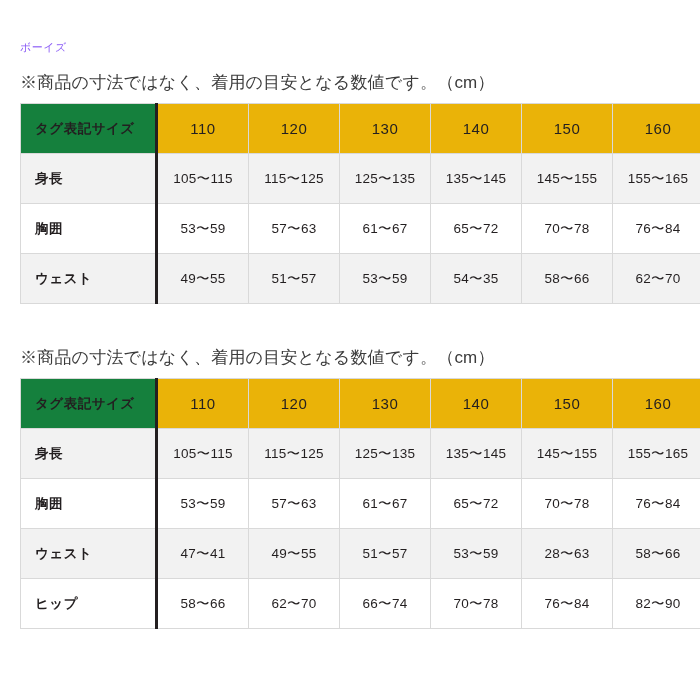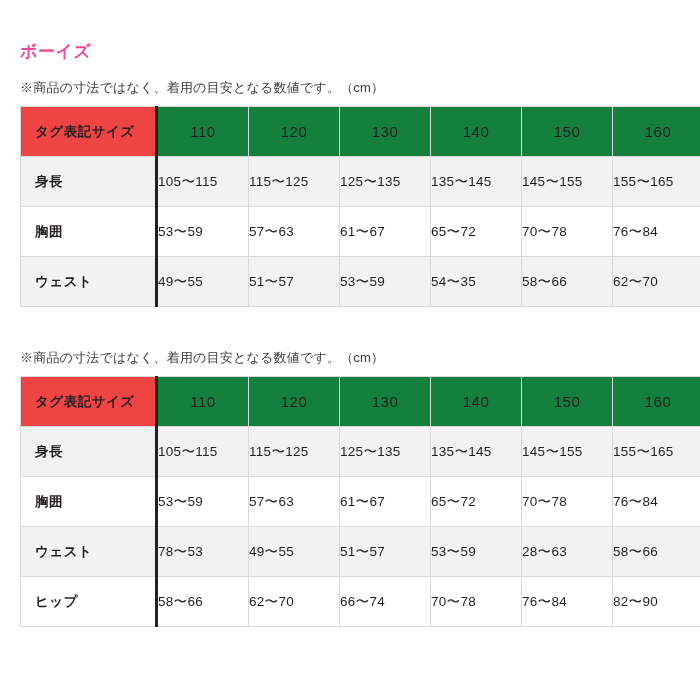--- a/index.html
+++ b/index.html
@@ -21,28 +21,28 @@
     padding: 40px 20px 0 20px;
     position: relative;
   }
   .section {
     width: 660px;
   }
   .section + .section {
     margin-top: 42px;
   }
   .section-title {
+    font-size: 11px;
+    font-weight: normal;
+    letter-spacing: 0.5px;
+    color: #8b5cf6;
+    margin: 0 0 8px 0;
+  }
+  .section-note {
     font-size: 17px;
-    font-weight: bold;
-    letter-spacing: 0.5px;
-    color: #ec4899;
-    margin: 0 0 8px 0;
-  }
-  .section-note {
-    font-size: 13px;
     color: #3b3b3b;
     margin: 16px 0 9px 0;
     letter-spacing: 0.2px;
   }
   table.size-table {
     border-collapse: collapse;
     width: 660px;
     table-layout: fixed;
   }
   table.size-table tr {
@@ -60,47 +60,47 @@
   
   table.size-table th.row-head,
   table.size-table th.corner {
     text-align: left;
     padding-left: 14px;
     font-size: 13.5px;
     font-weight: bold;
     letter-spacing: 0.5px;
     width: 120px;
     border-right: 3px solid #231f20;
-    background: #ef4444;
+    background: #15803d;
   }
   table.size-table th.corner {
     font-weight: bold;
   }
   table.size-table thead th.col-head {
     text-align: center;
     font-size: 15px;
     font-weight: normal;
     letter-spacing: 0.5px;
   }
   table.size-table td.value {
-    text-align: left;
+    text-align: center;
     font-size: 13.5px;
     letter-spacing: 0.3px;
   }
   
   table.size-table tbody tr.shaded th.row-head,
   table.size-table tbody tr.shaded td.value {
     background: #f2f2f2;
   }
   table.size-table tbody tr.plain th.row-head,
   table.size-table tbody tr.plain td.value {
     background: #ffffff;
   }
   table.size-table thead tr th {
-    background: #15803d;
+    background: #eab308;
   }
   .col-w { width: 90px; }
 </style>
 </head>
 <body>
 
 <div class="page">
 
   <div class="section">
     <h2 class="section-title">ボーイズ</h2>
@@ -177,21 +177,21 @@
           <th class="row-head">胸囲</th>
           <td class="value">53〜59</td>
           <td class="value">57〜63</td>
           <td class="value">61〜67</td>
           <td class="value">65〜72</td>
           <td class="value">70〜78</td>
           <td class="value">76〜84</td>
         </tr>
         <tr class="shaded">
           <th class="row-head">ウェスト</th>
-          <td class="value">78〜53</td>
+          <td class="value">47〜41</td>
           <td class="value">49〜55</td>
           <td class="value">51〜57</td>
           <td class="value">53〜59</td>
           <td class="value">28〜63</td>
           <td class="value">58〜66</td>
         </tr>
         <tr class="plain">
           <th class="row-head">ヒップ</th>
           <td class="value">58〜66</td>
           <td class="value">62〜70</td>

